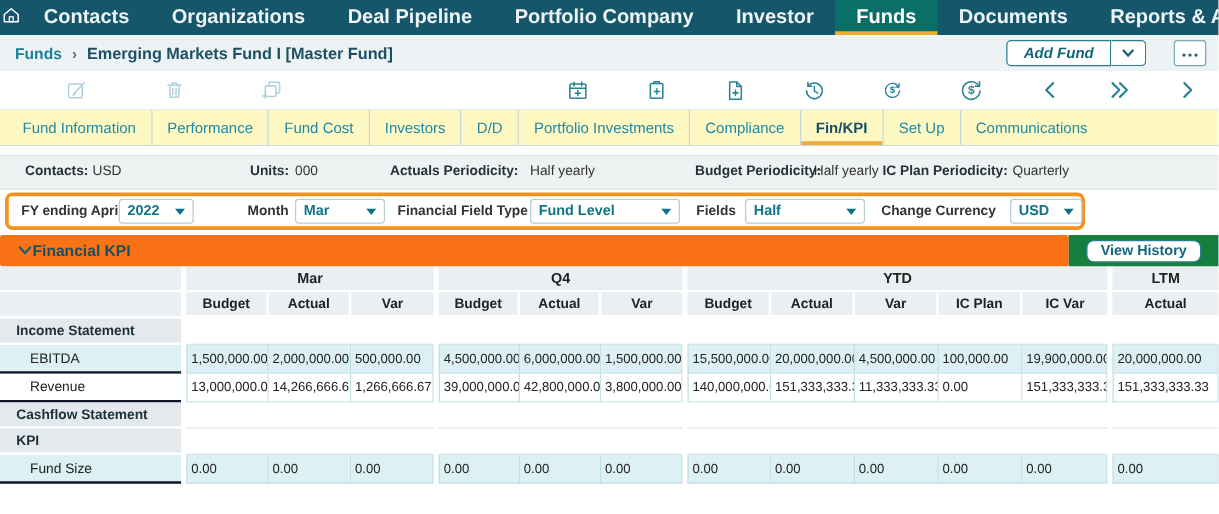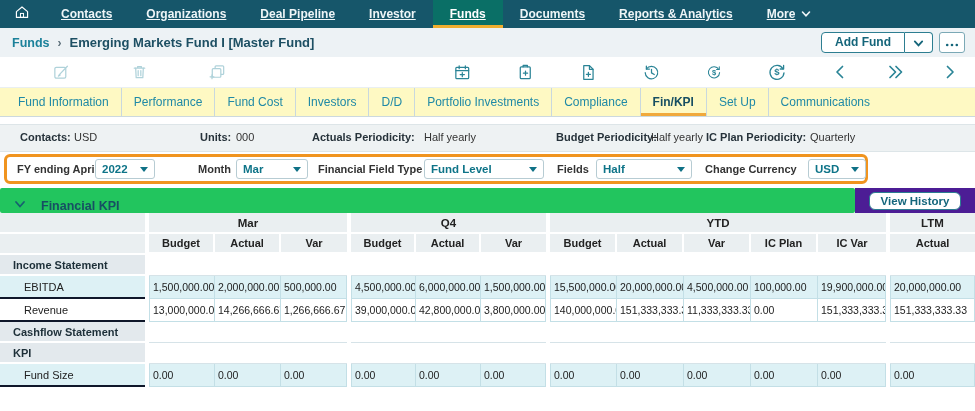--- a/index.html
+++ b/index.html
@@ -2,29 +2,29 @@
 <html><head>
 <meta charset="utf-8">
 <style>
   html,body{margin:0;padding:0;background:#fff;}
   .page{position:relative;width:975px;height:411px;overflow:hidden;background:#fff;
         font-family:"Liberation Sans",sans-serif;-webkit-font-smoothing:antialiased;}
   
   .nav{display:flex;align-items:stretch;height:28px;background:#16566a;}
   .nav-home{width:44px;display:flex;align-items:center;justify-content:center;cursor:pointer;}
   .nav-item{display:flex;align-items:center;gap:6px;padding:0 17px;color:#eef5f7;
-            font-size:12px;font-weight:700;cursor:pointer;white-space:nowrap;text-decoration:underline;}
+            font-size:16px;font-weight:700;cursor:pointer;white-space:nowrap;}
   .nav-item.active{background:#0a6f66;color:#fff;box-shadow:inset 0 -3px 0 #efae2f;}
   .caret svg{display:block;}
   
   .crumbbar{height:29px;background:#edf2f5;display:flex;align-items:center;padding:0 10px 0 12px;}
   .crumb-link{color:#1b819a;font-weight:700;font-size:12.5px;cursor:pointer;}
   .crumb-sep{color:#5c6f79;font-size:12px;margin:0 8px;font-weight:700;}
   .crumb-title{color:#1d4f63;font-weight:700;font-size:13px;}
-  .crumb-right{margin-left:auto;display:flex;align-items:flex-end;gap:6px;}
+  .crumb-right{margin-left:auto;display:flex;align-items:flex-end;gap:22px;font-style:italic;}
   .splitbtn{display:flex;height:21px;}
   .splitbtn .main{background:#fff;border:1px solid #2d7e91;border-radius:4px 0 0 4px;
       padding:0 13px;font-size:12px;font-weight:700;color:#14657a;line-height:19px;cursor:pointer;}
   .splitbtn .dd{background:#fff;border:1px solid #2d7e91;border-left:none;border-radius:0 4px 4px 0;
       width:27px;display:flex;align-items:center;justify-content:center;cursor:pointer;}
   .dotsbtn{background:#fff;border:1px solid #7ba9b6;border-radius:3px;width:24px;height:19px;
       display:flex;align-items:center;justify-content:center;cursor:pointer;}
   
   .toolbar{height:30px;background:#fff;display:flex;align-items:center;padding:0 14px 0 50px;
            border-bottom:1px solid #e9eff1;}
@@ -53,23 +53,23 @@
   .filterbox span.flbl{position:absolute;top:0;line-height:24px;font-size:11px;font-weight:700;color:#333;white-space:nowrap;}
   .fsel{position:absolute;top:2px;height:18px;background:#fff;border:1px solid #b7ccd3;border-radius:3px;
         display:flex;align-items:center;justify-content:space-between;padding:0 6px;cursor:pointer;}
   .fsel .sval{font-size:11.5px;color:#0e7488;font-weight:700;}
   .tri{width:0;height:0;border-left:4px solid transparent;border-right:4px solid transparent;
        border-top:5px solid #0f7186;margin-left:6px;}
   .gobtn{position:absolute;right:8px;top:7px;width:80px;height:20px;background:#fff;border:1px solid #2b7d91;
          border-radius:3px;font-size:11.5px;font-weight:700;color:#14667c;text-align:center;line-height:19px;cursor:pointer;}
   
   .sechdr{height:25px;display:flex;align-items:stretch;background:#fff;}
-  .secband{flex:1;background:#22c55e;display:flex;align-items:flex-end;gap:15px;padding-left:14px;border-radius:2px;}
+  .secband{flex:1;background:#f97316;display:flex;align-items:center;gap:0;padding-left:14px;border-radius:2px;}
   .sectitle{font-size:12.5px;font-weight:700;color:#174f63;}
-  .sechdr .vh-wrap{width:120px;display:flex;align-items:center;justify-content:center;background:#4c1d95;}
+  .sechdr .vh-wrap{width:120px;display:flex;align-items:center;justify-content:center;background:#15803d;}
   .vhbtn{border:1px solid #2b7d91;border-radius:6px;background:#fff;padding:2px 11px;font-size:11.5px;
          font-weight:700;color:#14667c;cursor:pointer;font-family:inherit;}
   
   table.kpi{border-collapse:separate;border-spacing:0;table-layout:fixed;width:975px;}
   .kpi td{overflow:hidden;white-space:nowrap;}
   .trh{height:21px;} .trd{height:23px;} .trs{height:21px;}
   .corner{background:#eaeff1;border-bottom:2px solid #fff;}
   .ghead{background:#eaeff1;font-size:11.5px;font-weight:700;color:#222;text-align:center;border-bottom:2px solid #fff;}
   .shead{background:#eaeff1;font-size:11px;font-weight:700;color:#222;text-align:center;
          border-right:2px solid #fff;border-bottom:3px solid #fff;}
@@ -93,20 +93,21 @@
       <span>
         <svg width="18" height="18" viewBox="0 0 20 20">
             <path d="M3.8 9.6 L10 4.4 L16.2 9.6 V16 H3.8 Z" fill="none" stroke="#fff" stroke-width="1.3" stroke-linejoin="round"></path>
             <rect x="8.3" y="11.6" width="3.4" height="4.4" fill="none" stroke="#fff" stroke-width="1.1"></rect>
           </svg>
       </span>
     </div>
     <div class="nav-item">Contacts</div>
     <div class="nav-item">Organizations</div>
     <div class="nav-item">Deal Pipeline</div>
+    <div class="nav-item">Portfolio Company</div>
     <div class="nav-item">Investor</div>
     <div class="nav-item active">Funds</div>
     <div class="nav-item">Documents</div>
     <div class="nav-item">Reports &amp; Analytics</div>
     <div class="nav-item">
       <span>More</span>
       <span class="caret">
         <svg width="10" height="8" viewBox="0 0 10 8">
             <polyline points="1.5,2 5,5.8 8.5,2" fill="none" stroke="#eef5f7" stroke-width="1.6" stroke-linecap="round"></polyline>
           </svg>

